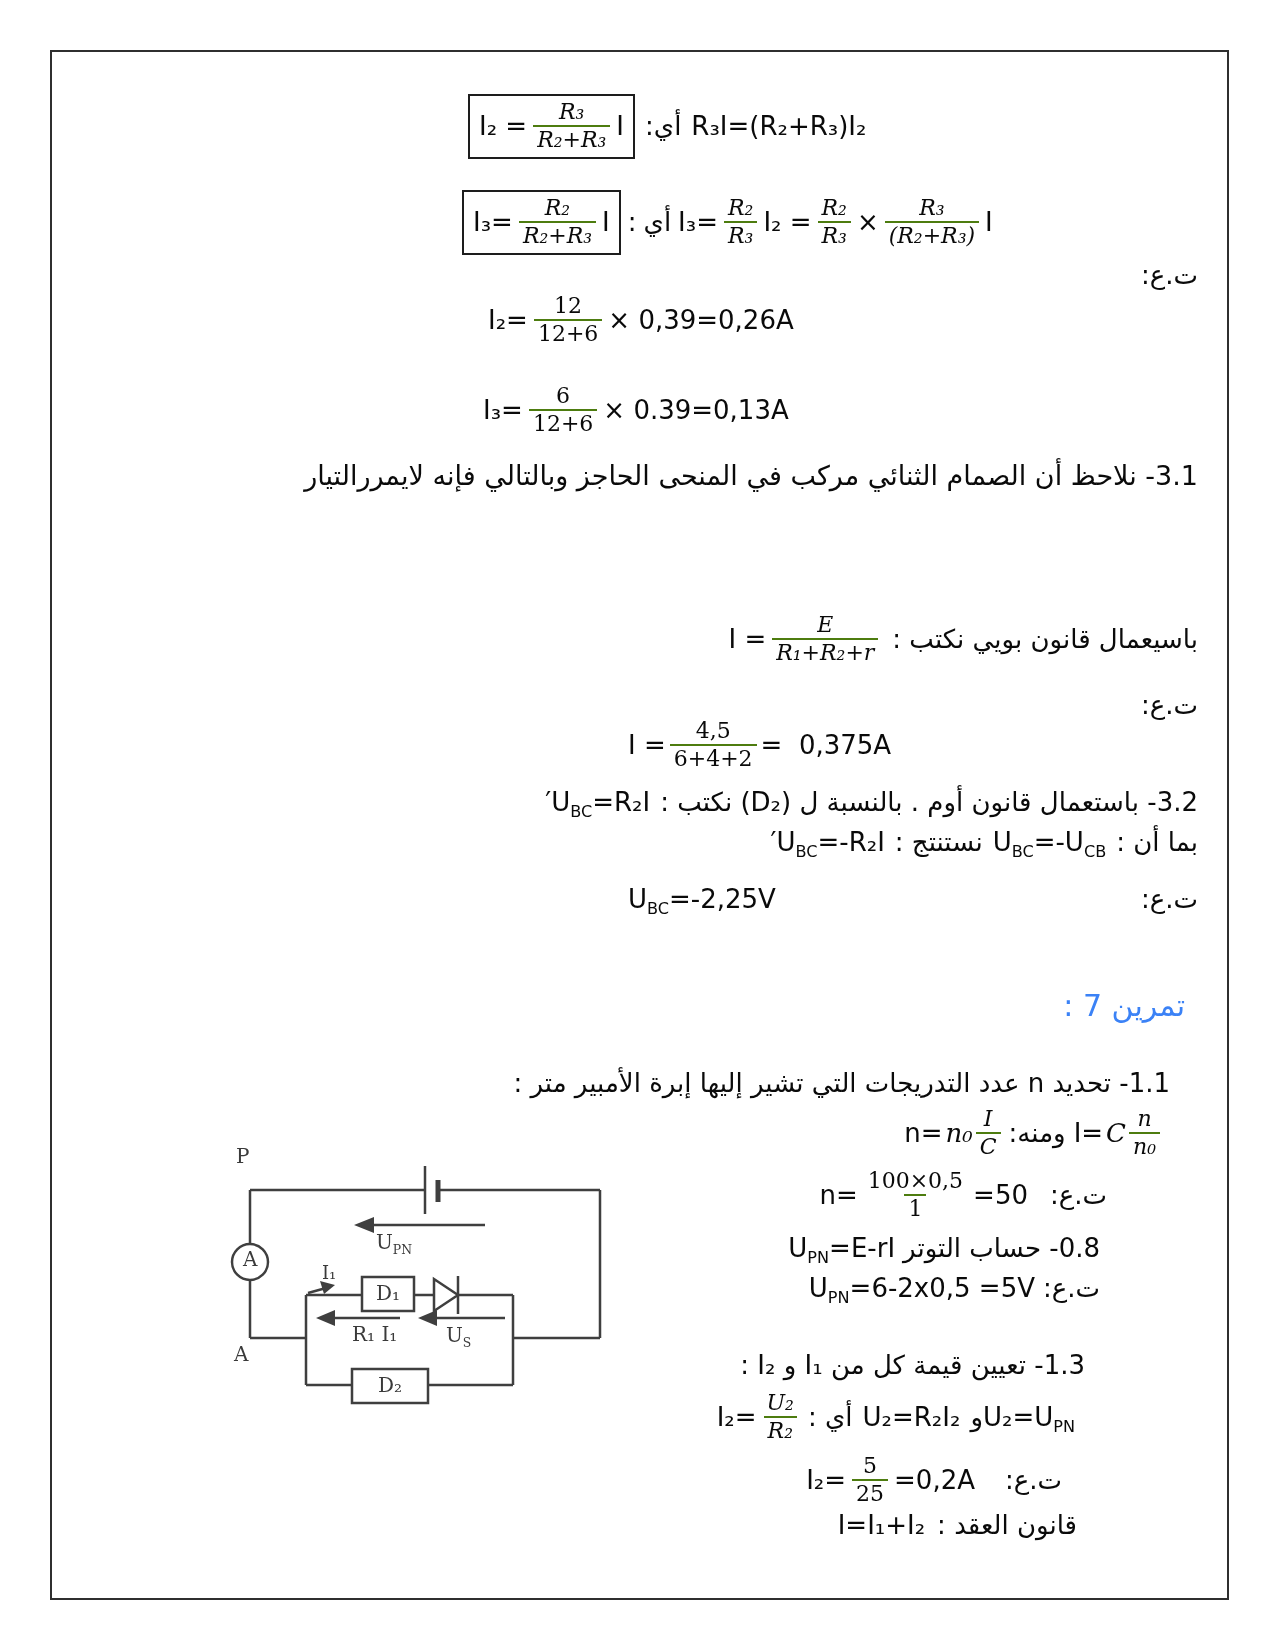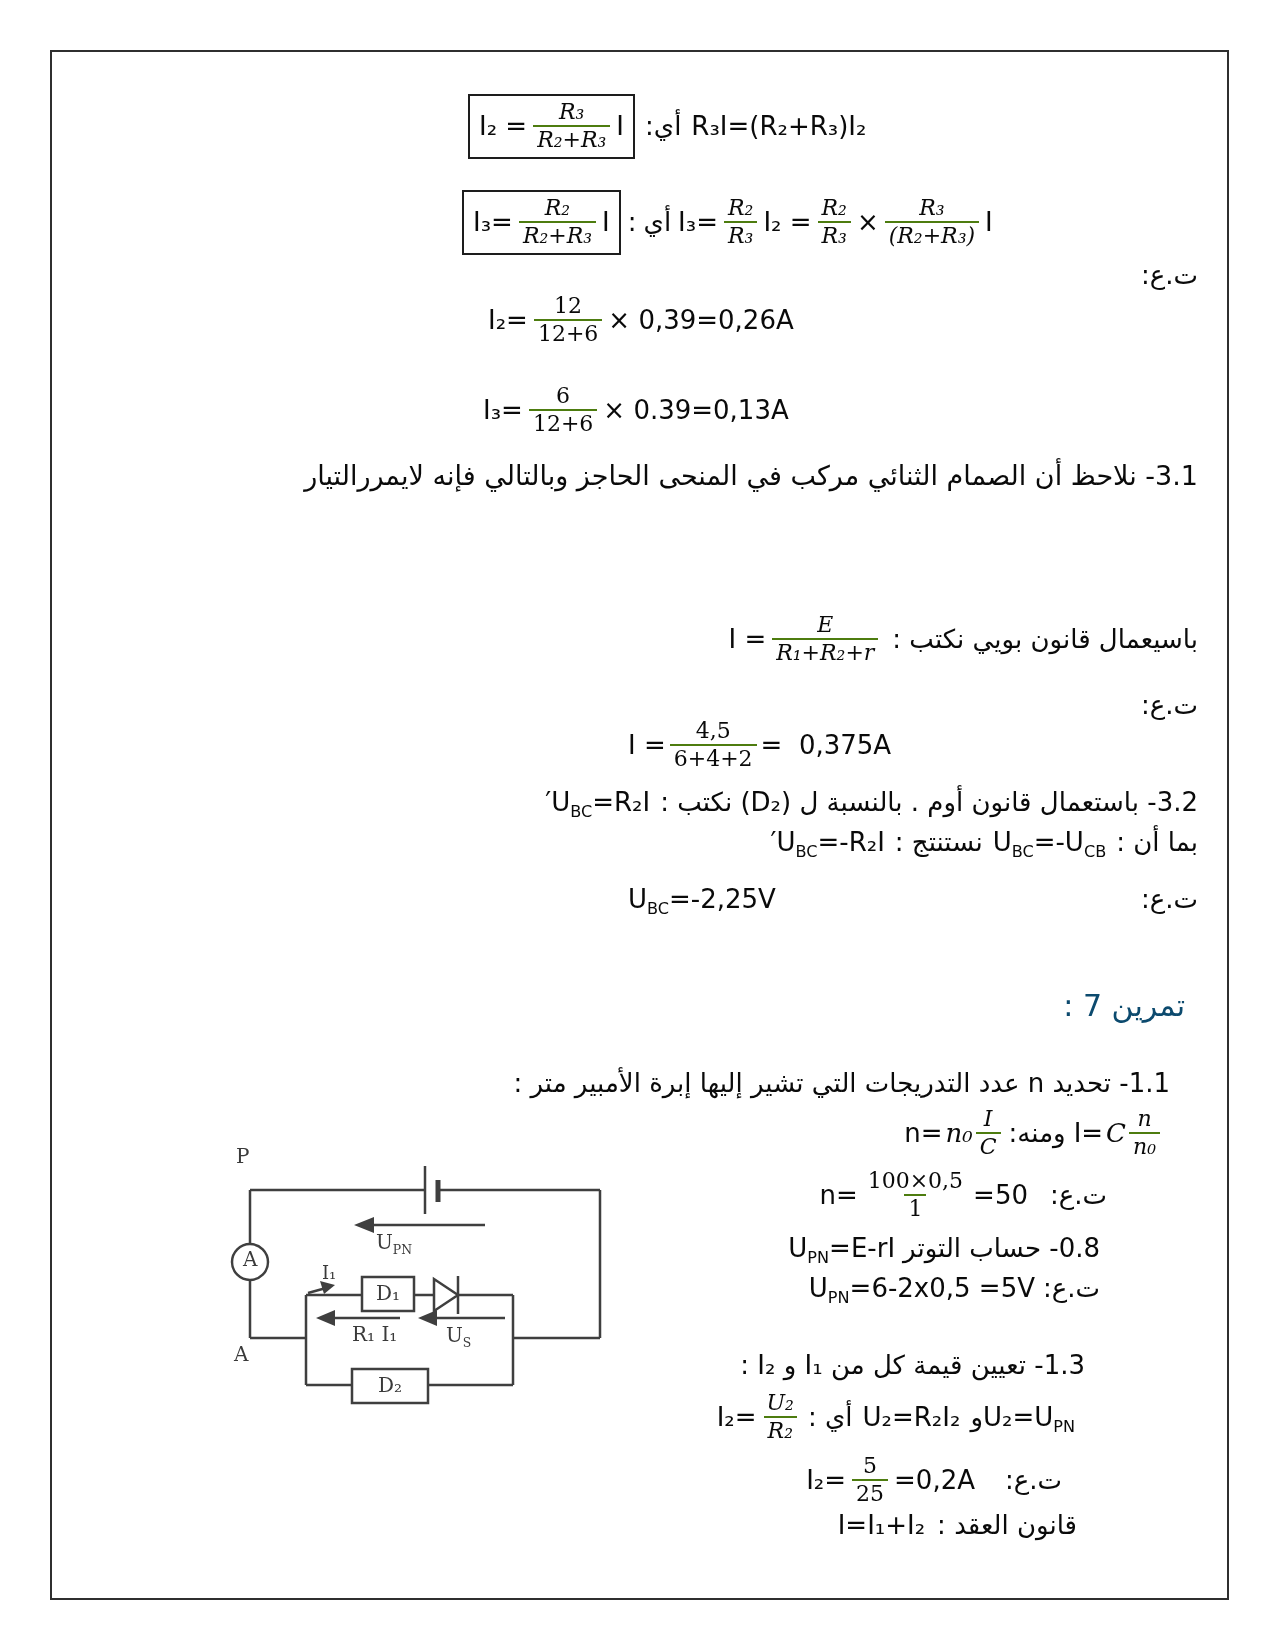--- a/index.html
+++ b/index.html
@@ -29,21 +29,21 @@
   [data-name="eq-i2-apply"]{left:488px;top:293px;gap:6px;}
   [data-name="eq-i3-apply"]{left:483px;top:383px;gap:6px;}
   [data-name="para-3-1"]{left:100px;right:77px;top:456px;}
   [data-name="line-pouillet"]{right:77px;top:612px;gap:14px;}
   [data-name="taa-ain-2"]{right:77px;top:690px;}
   [data-name="eq-i-apply"]{left:628px;top:718px;gap:4px;}
   [data-name="line-3-2"]{right:77px;top:787px;}
   [data-name="line-bima"]{right:77px;top:827px;}
   [data-name="taa-ain-3"]{right:77px;top:884px;}
   [data-name="eq-ubc-value"]{left:628px;top:884px;}
-  [data-name="heading-ex7"]{right:90px;top:988px;color:#0c4a6e;font-size:30px;}
+  [data-name="heading-ex7"]{right:90px;top:988px;color:#3b82f6;font-size:30px;}
   [data-name="line-1-1"]{right:105px;top:1068px;align-items:center;}
   [data-name="line-n-derivation"]{right:115px;top:1106px;gap:8px;}
   [data-name="line-n-derivation"] .group{gap:3px;}
   [data-name="line-n-apply"]{right:168px;top:1168px;gap:22px;}
   [data-name="line-1-2"]{right:175px;top:1233px;gap:8px;}
   [data-name="line-upn-apply"]{right:175px;top:1273px;gap:8px;}
   [data-name="line-1-3"]{right:190px;top:1350px;margin-left:16px;}
   [data-name="line-u2"]{right:200px;top:1390px;gap:10px;}
   [data-name="eq-i2-value"]{right:213px;top:1453px;gap:30px;}
   [data-name="line-node-law"]{right:198px;top:1510px;gap:12px;}

